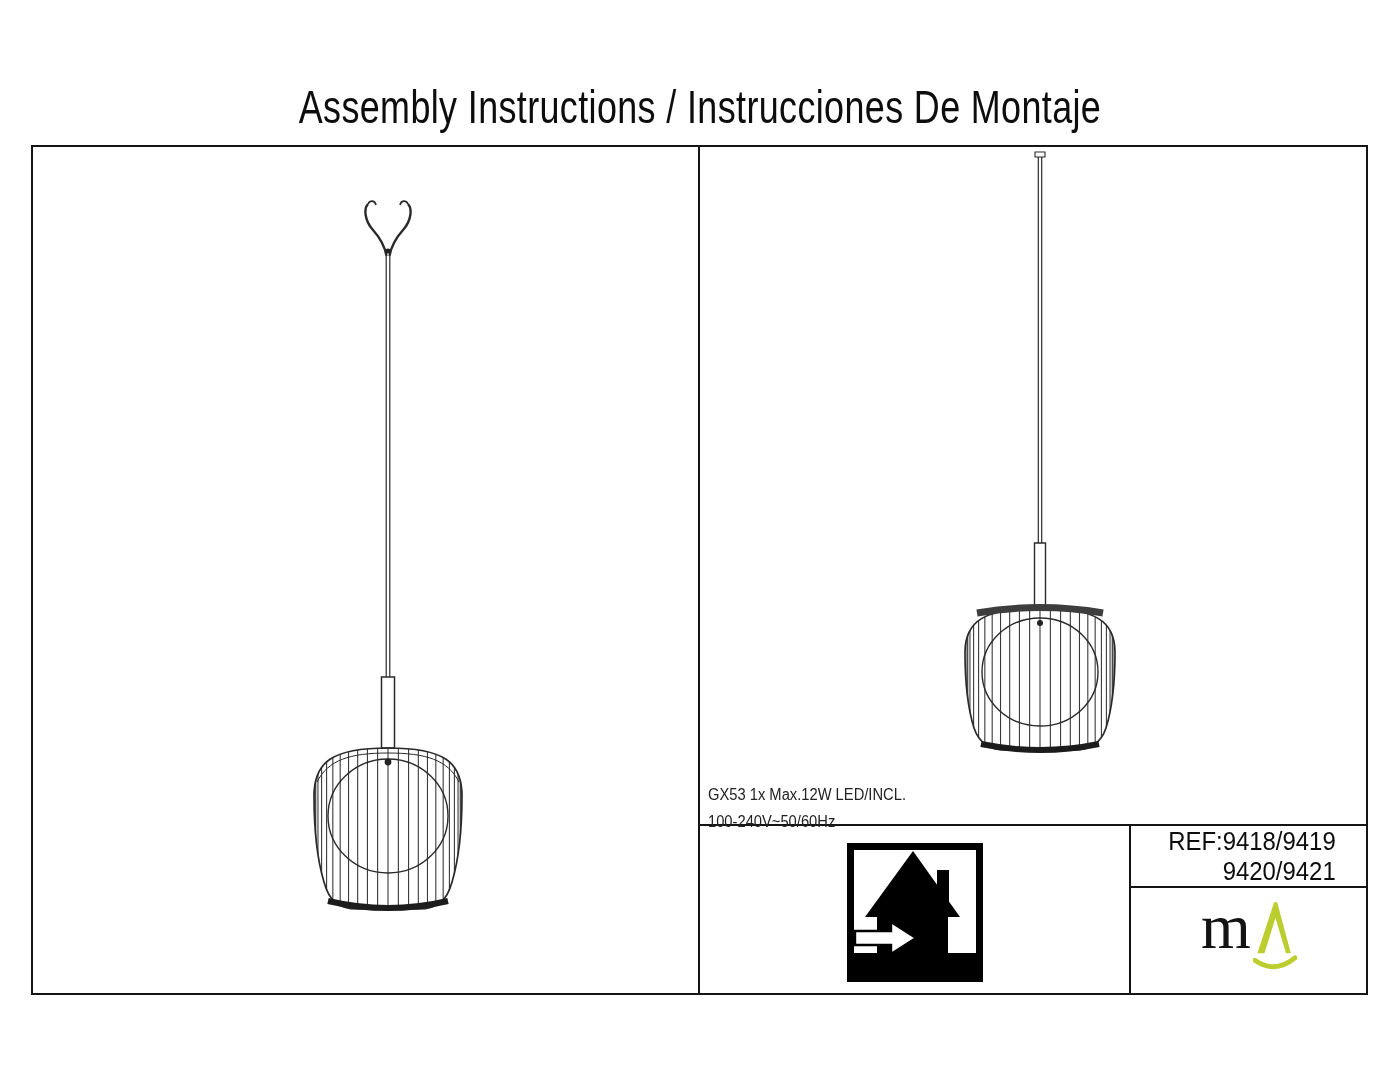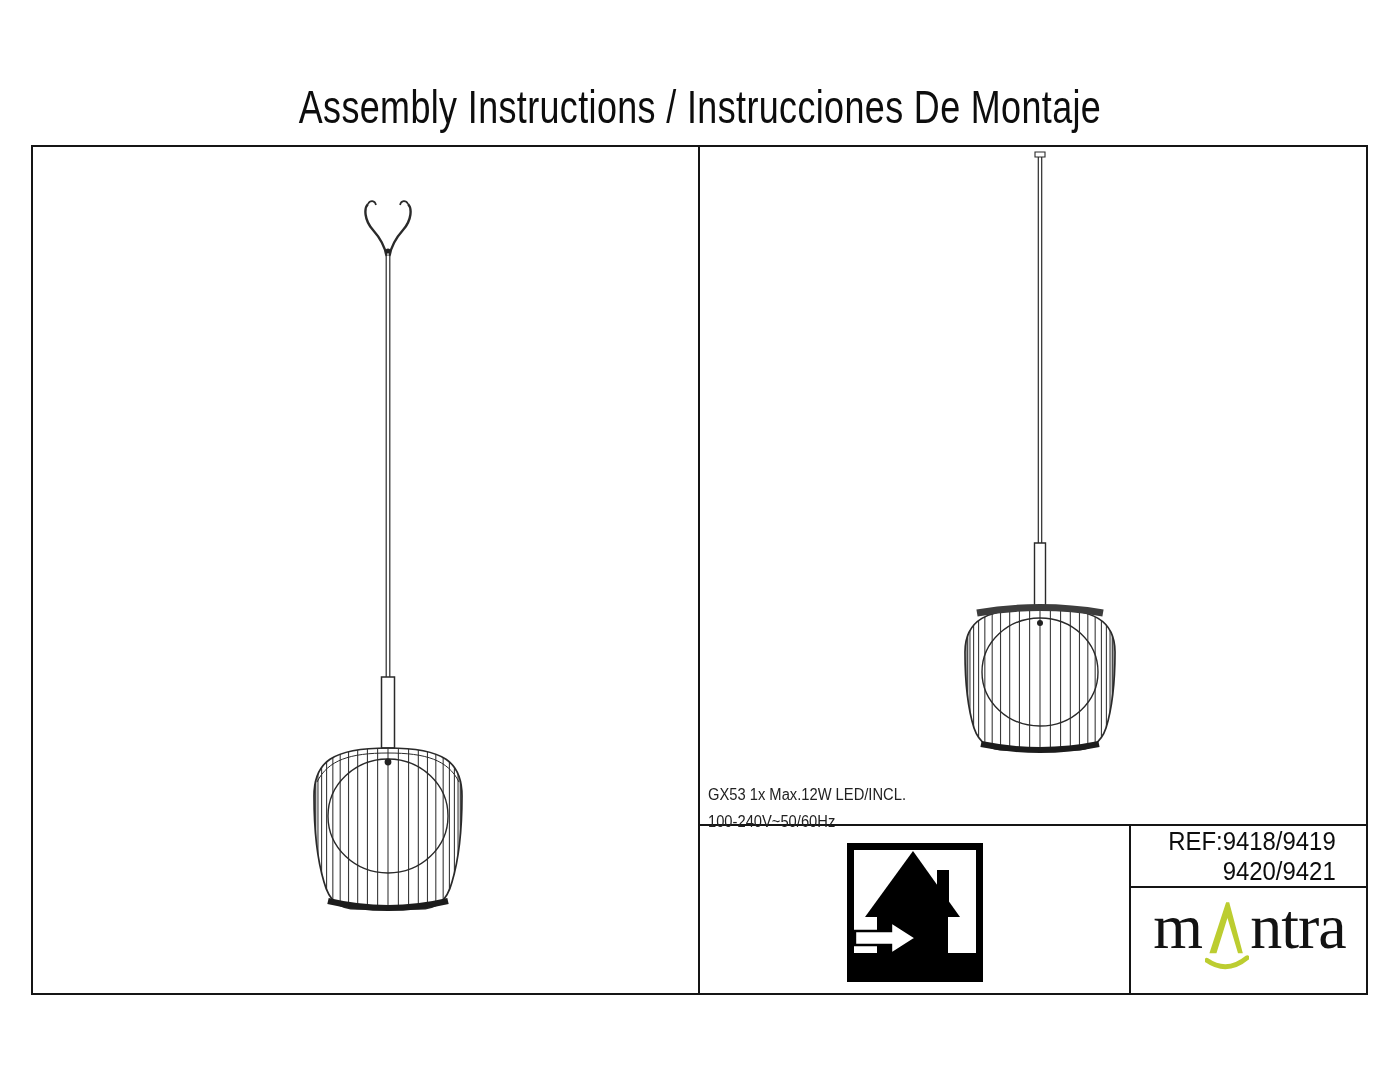--- a/index.html
+++ b/index.html
@@ -206,15 +206,14 @@
   <div class="ln">9420/9421</div>
 </div>
 
 <div class="brand-box">
   <div class="brand-logo">
     <span class="brand-word">m</span>
     <svg class="brand-mark" viewBox="0 0 50 96">
       <polygon points="24,4 27.5,4 43,62 37.5,62 25.5,22 13,62 5,62" fill="#bccd30"></polygon>
       <path d="M 2 70 Q 25 86 48 67" fill="none" stroke="#bccd30" stroke-width="5.5" stroke-linecap="round"></path>
     </svg>
-    <span class="brand-word">ntra</span>
   </div>
 </div>
 
 </body></html>

